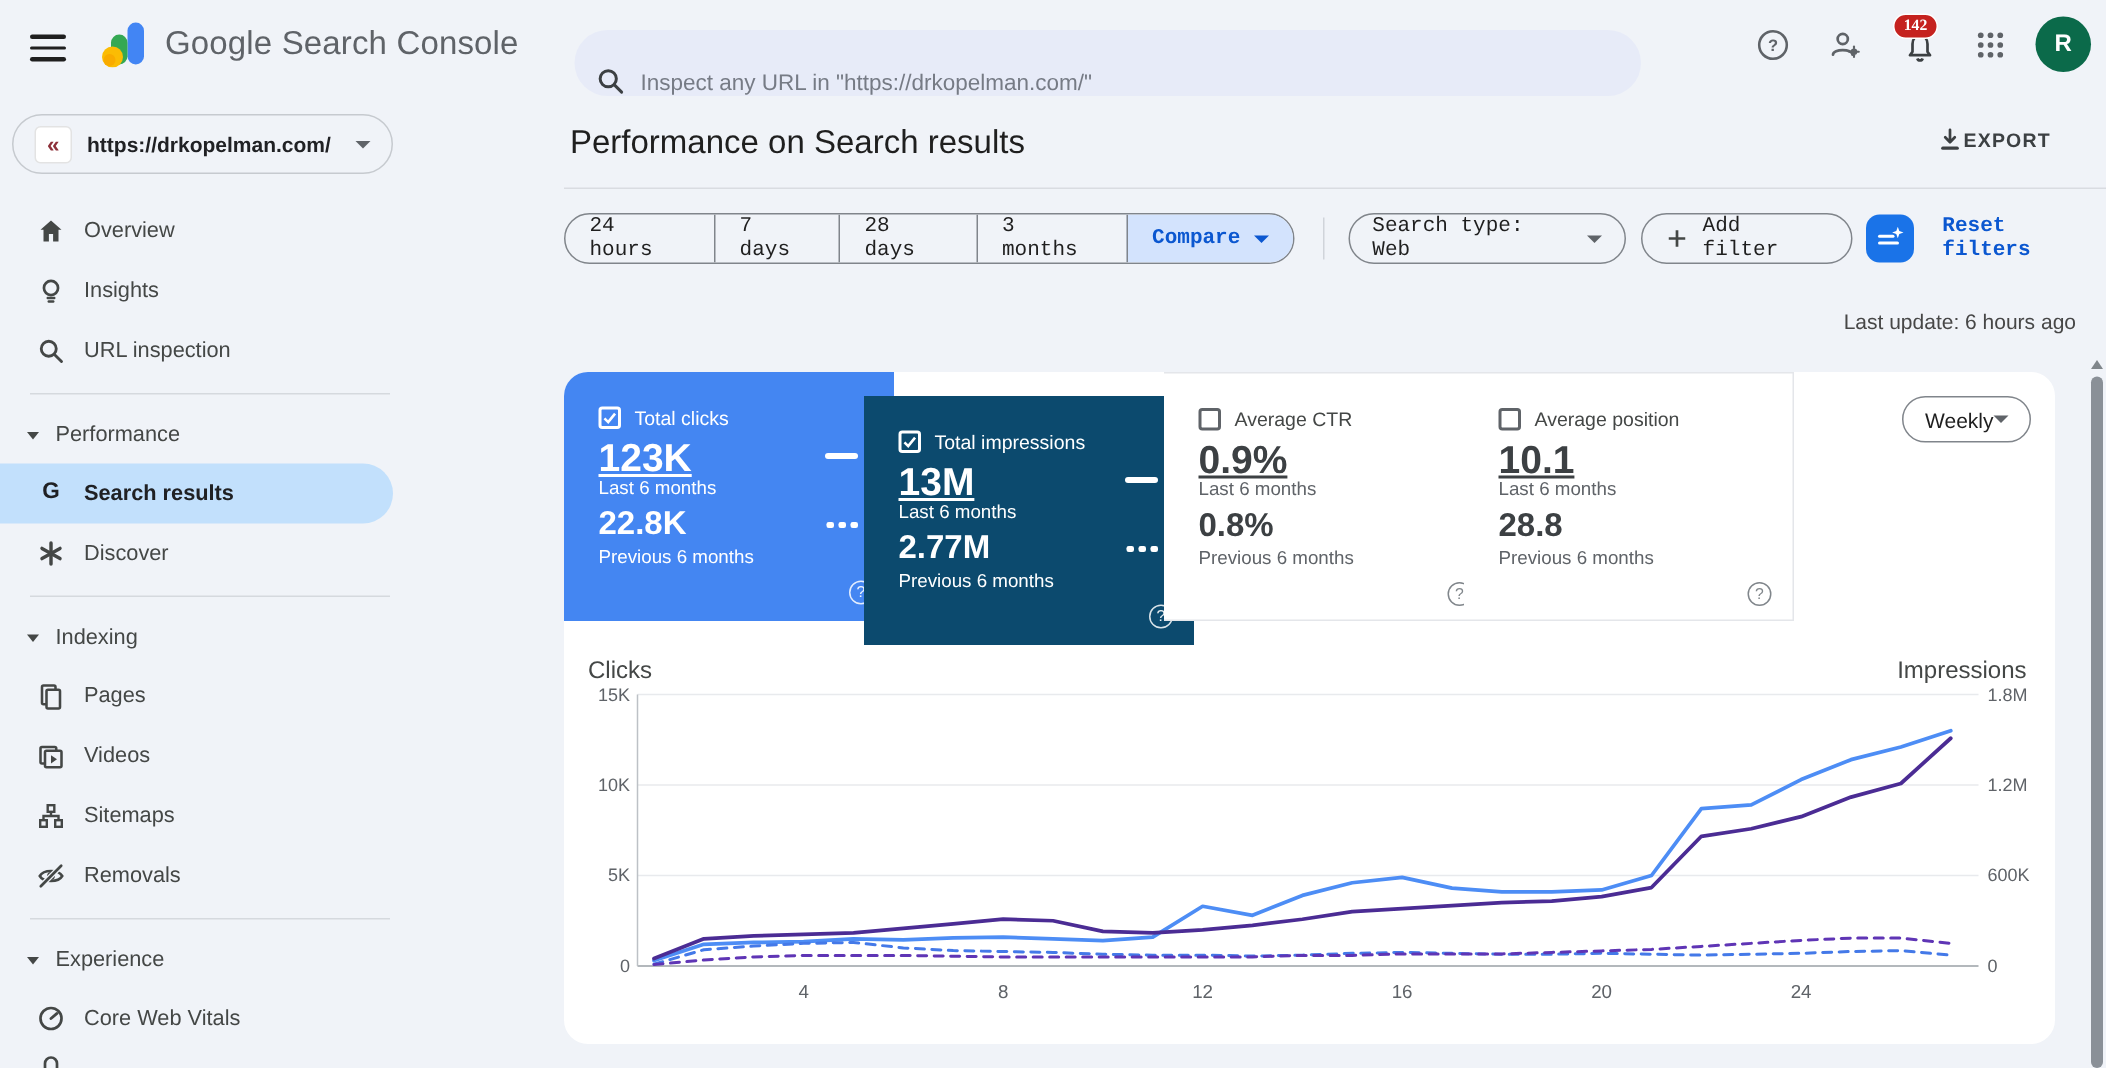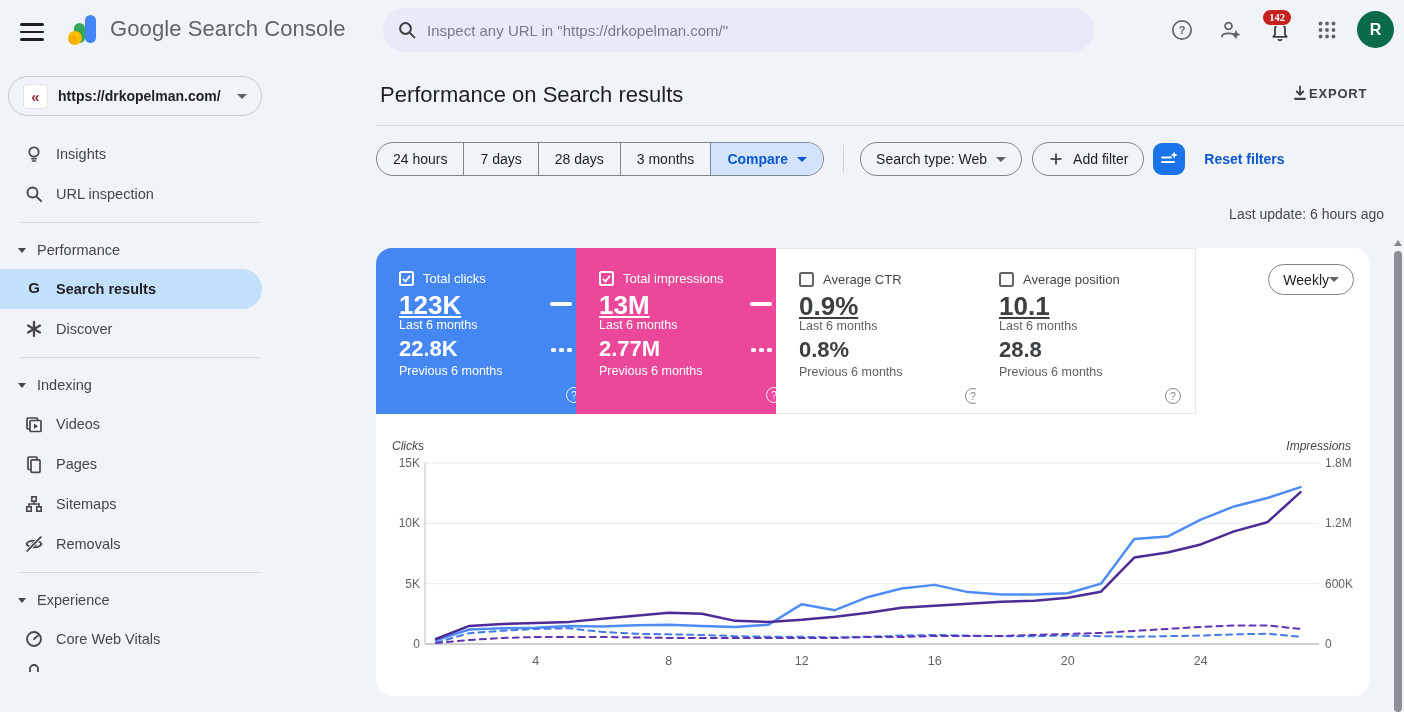--- a/index.html
+++ b/index.html
@@ -8,22 +8,22 @@
     position: relative; width: 1404px; height: 712px; overflow: hidden;
     background: #f0f3f8; font-family: "Liberation Sans", sans-serif; color:#1f1f1f;
   }
   svg { display:block; }
 
   
   .hamburger { position:absolute; left:20px; top:18px; width:24px; height:24px; cursor:pointer; }
   .hamburger span { display:block; height:2.5px; background:#1f1f1f; border-radius:2px; margin:5px 0; }
   .logo { position:absolute; left:66px; top:13px; display:flex; align-items:center; gap:10px; }
   .logo-text { font-size:22px; color:#5f6368; letter-spacing:.1px; }
-  .searchbar { position:absolute; left:383px; top:8px; width:711px; height:44px; border-radius:22px;
-    background:#e7ebf8; display:flex; align-items:center; padding:0 14px; }
+  .searchbar { position:absolute; left:383px; top:20px; width:711px; height:44px; border-radius:22px;
+    background:#e7ebf8; display:flex; align-items:flex-end; padding:0 14px; }
   .searchbar input { flex:1; border:none; outline:none; background:transparent; font-size:15px;
     font-family:"Liberation Sans",sans-serif; color:#1f1f1f; margin-left:10px; }
   .searchbar input::placeholder { color:#767b85; }
   .topicon { position:absolute; top:16px; width:28px; height:28px; display:flex; align-items:center;
     justify-content:center; cursor:pointer; }
   .bell-wrap { position:absolute; left:1263px; top:8px; width:34px; height:40px; cursor:pointer;font-family:Liberation Serif, serif; }
   .badge { position:absolute; left:-1px; top:1px; min-width:30px; height:17px; background:#c5221f;
     border:1.5px solid #fff; border-radius:9px; color:#fff; font-size:10.5px; font-weight:bold;
     display:flex; align-items:center; justify-content:center; padding:0 4px; }
   .avatar { position:absolute; left:1357px; top:11px; width:37px; height:37px; border-radius:50%;
@@ -50,21 +50,21 @@
   .sidebar hr { border:none; border-top:1px solid #d5d9de; margin:8px 20px 8px 20px; }
   .gglyph { font-size:15px; font-weight:bold; color:#202124; width:20px; text-align:center; }
 
   
   .page-title { position:absolute; left:380px; top:82px; font-size:22px; color:#1f1f1f; }
   .export-btn { position:absolute; left:1291px; top:84px; display:flex; align-items:center; 
     cursor:pointer; color:#3c4043; font-size:13px; font-weight:bold; letter-spacing:.8px; }
   .title-divider { position:absolute; left:376px; right:0; top:125px; height:1px; background:#d9dce1; }
 
   
-  .chips { position:absolute; left:376px; top:142px; height:34px; display:flex; align-items:center; }
+  .chips { position:absolute; left:376px; top:142px; height:34px; display:flex; align-items:center;font-family:Liberation Mono, monospace; }
   .seg-group { display:flex; height:34px; border:1px solid #80858b; border-radius:17px; overflow:hidden; }
   .seg { display:flex; align-items:center; padding:0 16px; font-size:14px; color:#1f1f1f;
     border-left:1px solid #80858b; cursor:pointer; background:#fff0; }
   .seg:first-child { border-left:none; }
   .seg.compare { background:#d3e3fd; color:#0b57d0; font-weight:bold; gap:9px;align-items:center; }
   .seg.compare .caret { border-top-color:#0b57d0; }
   .vdiv { width:1px; height:28px; background:#d0d4da; margin:0 16px 0 19px; }
   .chip { height:34px; border:1px solid #80858b; border-radius:17px; display:flex; align-items:center;
     padding:0 15px; font-size:14px; color:#1f1f1f; gap:9px; cursor:pointer; }
   .chip + .chip { margin-left:10px; }
@@ -73,21 +73,21 @@
   .reset-link { margin-left:19px; color:#0b57d0; font-size:14px; font-weight:bold; cursor:pointer; }
   .last-update { position:absolute; right:20px; top:206px; font-size:14px; color:#474747; }
 
   
   .panel { position:absolute; left:376px; top:248px; width:994px; height:448px; background:#fff;
     border-radius:16px; }
   .metric-card { position:absolute; top:0; width:220px; height:166px; cursor:pointer; }
   .metric-card .card-head { position:absolute; left:23px; top:23px; display:flex; align-items:center; gap:9px; }
   .cb { width:15px; height:15px; border-radius:2.5px; display:flex; align-items:center; justify-content:center; cursor:pointer; }
   .card-blue { left:0; background:#4486f2; color:#fff; border-radius:16px 0 0 0; }
-  .card-purple { left:200px; background:#ec4899; color:#fff; }
+  .card-purple { left:200px; background:#0c4a6e; color:#fff;margin-top:16px; }
   .card-plain { background:#fff; color:#444746; border:1px solid #e4e6ea; border-left:none; }
   .card-ctr { left:400px; }
   .card-pos { left:600px; }
   .card-blue .cb, .card-purple .cb { border:2px solid #fff; }
   .card-plain .cb { border:2px solid #5f6368; background:#fff; }
   .card-label { font-size:13px; }
   .metric-val1 { position:absolute; left:23px; top:42px; font-size:26px; font-weight:bold;text-decoration:underline; }
   .metric-per1 { position:absolute; left:23px; top:70px; font-size:12.5px; }
   .metric-val2 { position:absolute; left:23px; top:88px; font-size:22px; font-weight:bold; }
   .metric-per2 { position:absolute; left:23px; top:116px; font-size:12.5px; }
@@ -99,21 +99,21 @@
   .card-help { position:absolute; right:14px; top:139px; width:16px; height:16px; border-radius:50%;
     font-size:10.5px; display:flex; align-items:center; justify-content:center; cursor:pointer; }
   .card-blue .card-help, .card-purple .card-help { border:1.5px solid rgba(255,255,255,.85); color:rgba(255,255,255,.9); }
   .card-plain .card-help { border:1.5px solid #80868b; color:#80868b; }
   .weekly-chip { position:absolute; right:16px; top:16px; height:31px; border:1px solid #80858b;
     border-radius:16px; display:flex; align-items:center; padding:0 14px; font-size:14px;
     color:#1f1f1f; cursor:pointer; background:#fff; }
 
   
   .chart { position:absolute; left:0; top:190px; width:994px; height:250px; }
-  .axis-title { position:absolute; top:1px; font-size:12px; color:#444746;font-style:italic; }
+  .axis-title { position:absolute; top:1px; font-size:16px; color:#444746; }
   .axis-title.left { left:16px; }
   .axis-title.right { right:19px; }
 
   
   .scrollbar { position:absolute; right:0; top:238px; width:12px; bottom:0; }
   .scroll-up { position:absolute; left:2px; top:2px; width:0; height:0; border-left:4px solid transparent;
     border-right:4px solid transparent; border-bottom:6px solid #80868b; cursor:pointer; }
   .scroll-thumb { position:absolute; left:2px; top:13px; width:8px; bottom:0; background:#8a9097;
     border-radius:4px; cursor:pointer; }
 </style>
@@ -193,20 +193,28 @@
   <div class="property">
     <span class="favicon">«</span>
     <span class="prop-url">https://drkopelman.com/</span>
     <span class="caret"></span>
   </div>
 
   <div class="sidebar">
     <div class="nav-item">
       <span class="nicon">
         <svg width="20" height="20" viewBox="0 0 20 20">
+            <path d="M10 3 L3 9.2 H5 V17 H8.6 V12 H11.4 V17 H15 V9.2 H17 Z" fill="#444746"></path>
+          </svg>
+      </span>
+      <span>Overview</span>
+    </div>
+    <div class="nav-item">
+      <span class="nicon">
+        <svg width="20" height="20" viewBox="0 0 20 20">
             <circle cx="10" cy="8" r="4.7" fill="none" stroke="#444746" stroke-width="1.8"></circle>
             <line x1="7.8" y1="14.7" x2="12.2" y2="14.7" stroke="#444746" stroke-width="1.6" stroke-linecap="round"></line>
             <line x1="8.5" y1="17" x2="11.5" y2="17" stroke="#444746" stroke-width="1.6" stroke-linecap="round"></line>
           </svg>
       </span>
       <span>Insights</span>
     </div>
     <div class="nav-item">
       <span class="nicon">
         <svg width="20" height="20" viewBox="0 0 20 20">
@@ -236,35 +244,35 @@
       <span>Discover</span>
     </div>
     <hr>
     <div class="nav-sec">
       <span class="sec-arrow"></span>
       <span>Indexing</span>
     </div>
     <div class="nav-item">
       <span class="nicon">
         <svg width="20" height="20" viewBox="0 0 20 20">
+            <rect x="4" y="3" width="9" height="12.5" rx="1" fill="none" stroke="#444746" stroke-width="1.7"></rect>
+            <rect x="7" y="5.8" width="9" height="12.5" rx="1" fill="#f0f3f8" stroke="#444746" stroke-width="1.7"></rect>
+          </svg>
+      </span>
+      <span>Pages</span>
+    </div>
+    <div class="nav-item">
+      <span class="nicon">
+        <svg width="20" height="20" viewBox="0 0 20 20">
             <rect x="3" y="4" width="10.5" height="11" rx="1" fill="none" stroke="#444746" stroke-width="1.7"></rect>
             <rect x="6" y="6.5" width="11" height="11" rx="1" fill="#f0f3f8" stroke="#444746" stroke-width="1.7"></rect>
             <path d="M10 9.5 L10 15 L14 12.2 Z" fill="#444746"></path>
           </svg>
       </span>
       <span>Videos</span>
-    </div>
-    <div class="nav-item">
-      <span class="nicon">
-        <svg width="20" height="20" viewBox="0 0 20 20">
-            <rect x="4" y="3" width="9" height="12.5" rx="1" fill="none" stroke="#444746" stroke-width="1.7"></rect>
-            <rect x="7" y="5.8" width="9" height="12.5" rx="1" fill="#f0f3f8" stroke="#444746" stroke-width="1.7"></rect>
-          </svg>
-      </span>
-      <span>Pages</span>
     </div>
     <div class="nav-item">
       <span class="nicon">
         <svg width="20" height="20" viewBox="0 0 20 20" stroke="#444746" stroke-width="1.6" fill="none">
           <rect x="7.8" y="2.8" width="4.4" height="4.4"></rect>
             <rect x="2.8" y="12.8" width="4.4" height="4.4"></rect>
             <rect x="12.8" y="12.8" width="4.4" height="4.4"></rect>
           <path d="M10 7.2 V10 M5 12.8 V10 H15 V12.8"></path>
         </svg>
       </span>

